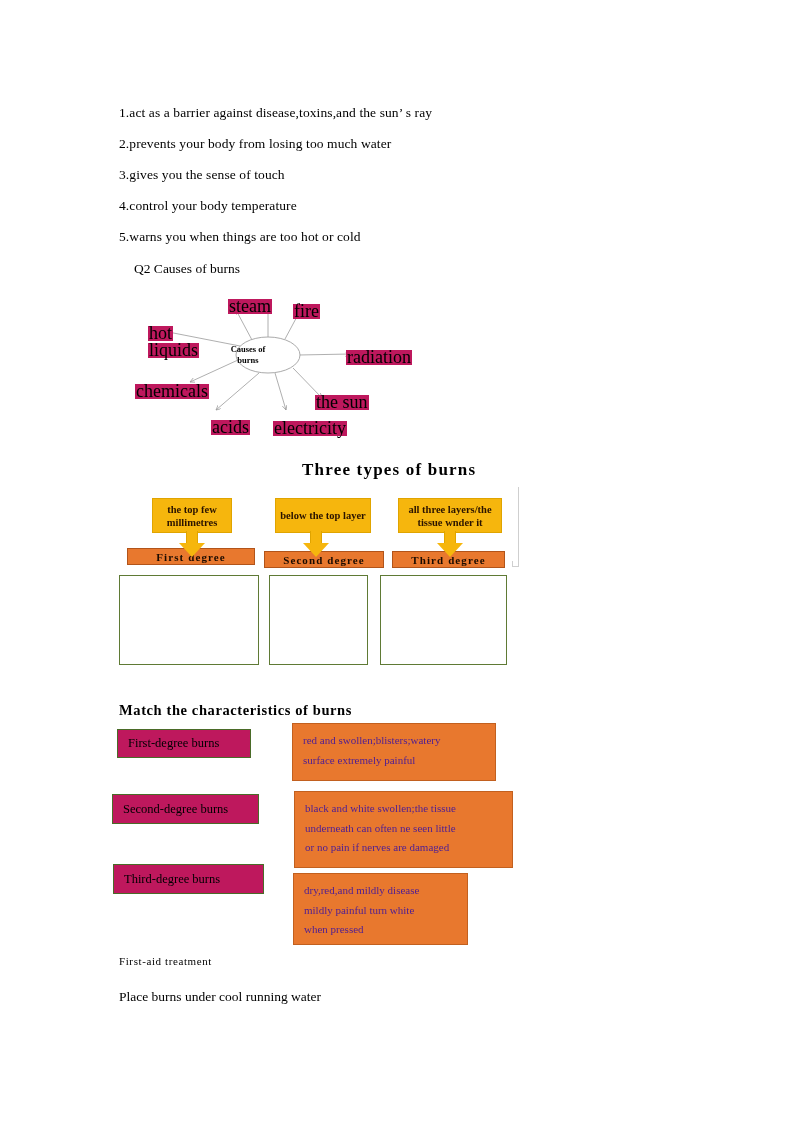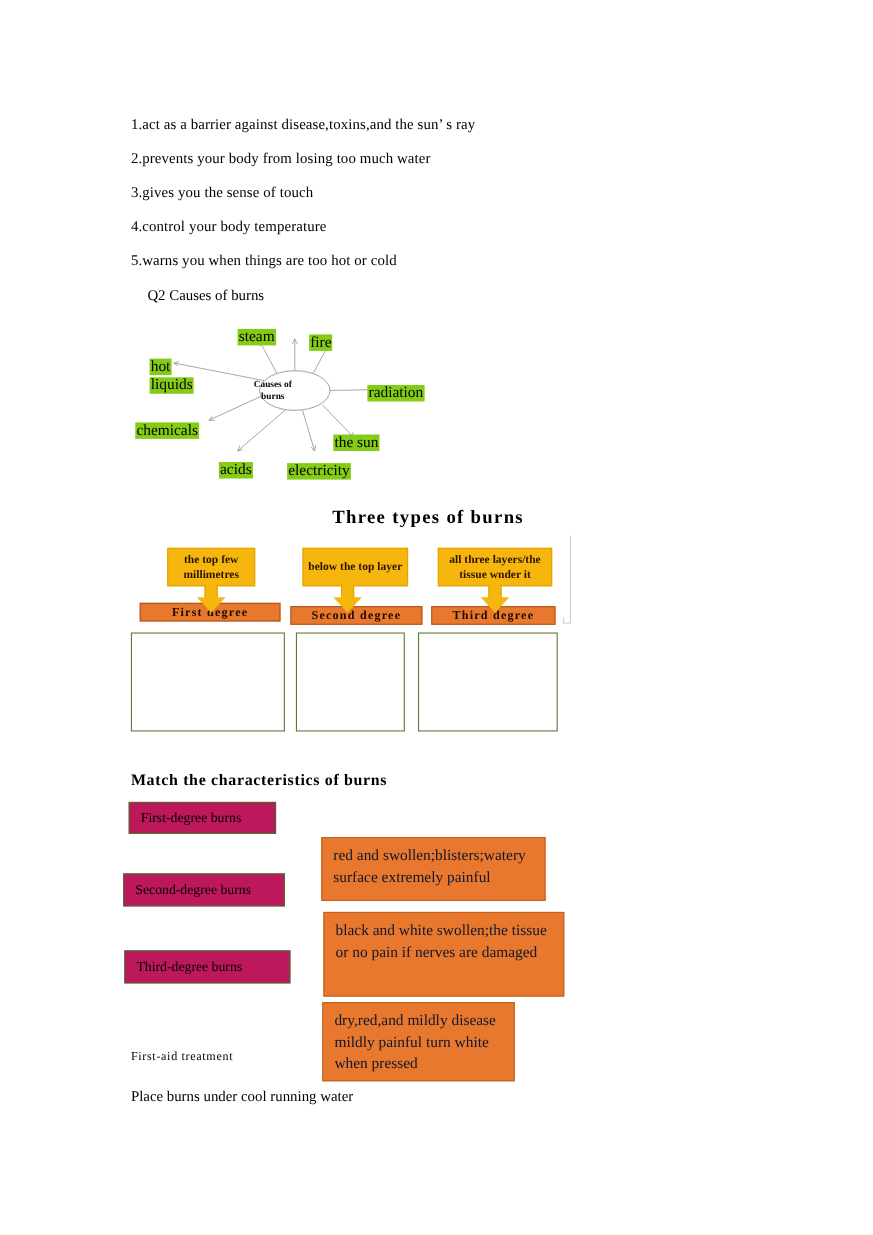--- a/index.html
+++ b/index.html
@@ -59,26 +59,27 @@
     top: 344px;
     width: 72px;
     text-align: center;
     font-size: 8.5px;
     font-weight: bold;
     line-height: 11px;
     color: #000;
   }
   .hl {
     position: absolute;
-    background: #84cc16;
-    font-size: 14px;
+    background: #be185d;
+    font-size: 18px;
     line-height: 15px;
     white-space: nowrap;
     padding: 0 1px;
     color: #000;
+    margin-left: 12px;
   }
 
   
   .types-title {
     position: absolute;
     left: 302px;
     top: 460px;
     font-size: 17px;
     font-weight: bold;
     letter-spacing: 1.2px;
@@ -193,26 +194,25 @@
     display: flex;
     align-items: center;
     padding-left: 10px;
     box-sizing: border-box;
   }
 
   .orange-card {
     position: absolute;
     background: #e8782e;
     border: 1px solid #c2601f;
-    color: #0f172a;
-    font-size: 14px;
+    color: #4c1d95;
+    font-size: 11px;
     line-height: 19.5px;
     padding: 7px 0 7px 10px;
     box-sizing: border-box;
-    margin-top: 38px;
   }
 
   .firstaid-title {
     position: absolute;
     left: 119px;
     top: 955px;
     font-size: 11px;
     font-weight: normal;
     letter-spacing: 0.6px;
     white-space: nowrap;
@@ -320,20 +320,21 @@
   <div class="green-box" style="left:112px; top:794px; width:147px; height:30px">Second-degree burns</div>
   <div class="green-box" style="left:113px; top:864px; width:151px; height:30px">Third-degree burns</div>
 
   <div class="orange-card" style="left:292px; top:723px; width:204px; height:58px">
     <div>red and swollen;blisters;watery</div>
     <div>surface extremely painful</div>
   </div>
 
   <div class="orange-card" style="left:294px; top:791px; width:219px; height:77px">
     <div>black and white swollen;the tissue</div>
+    <div>underneath can often ne seen little</div>
     <div>or no pain if nerves are damaged</div>
   </div>
 
   <div class="orange-card" style="left:293px; top:873px; width:175px; height:72px">
     <div>dry,red,and mildly disease</div>
     <div>mildly painful turn white</div>
     <div>when pressed</div>
   </div>
 
   <div class="firstaid-title">First-aid treatment</div>

